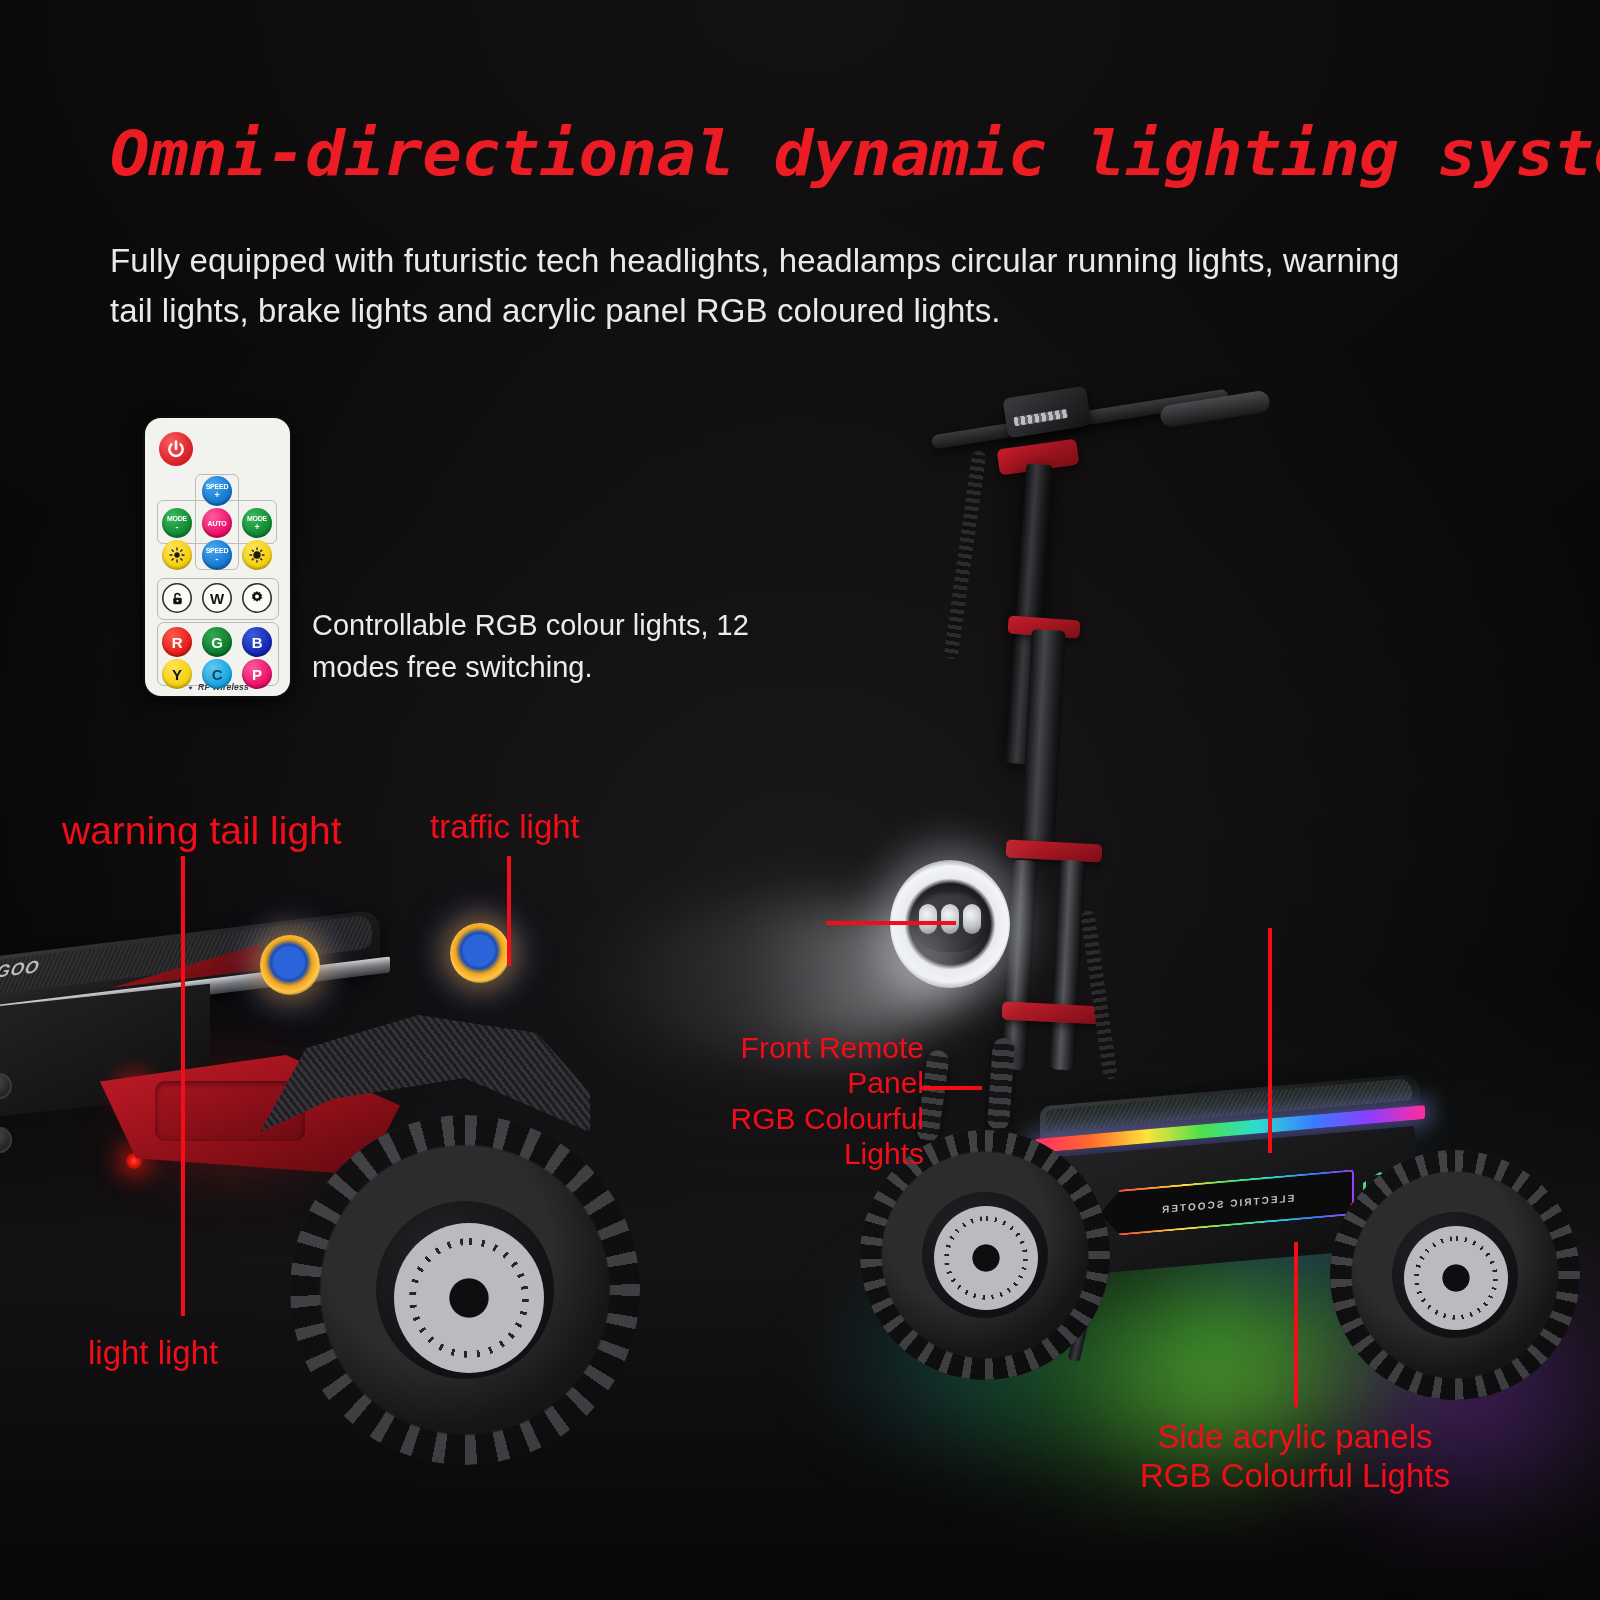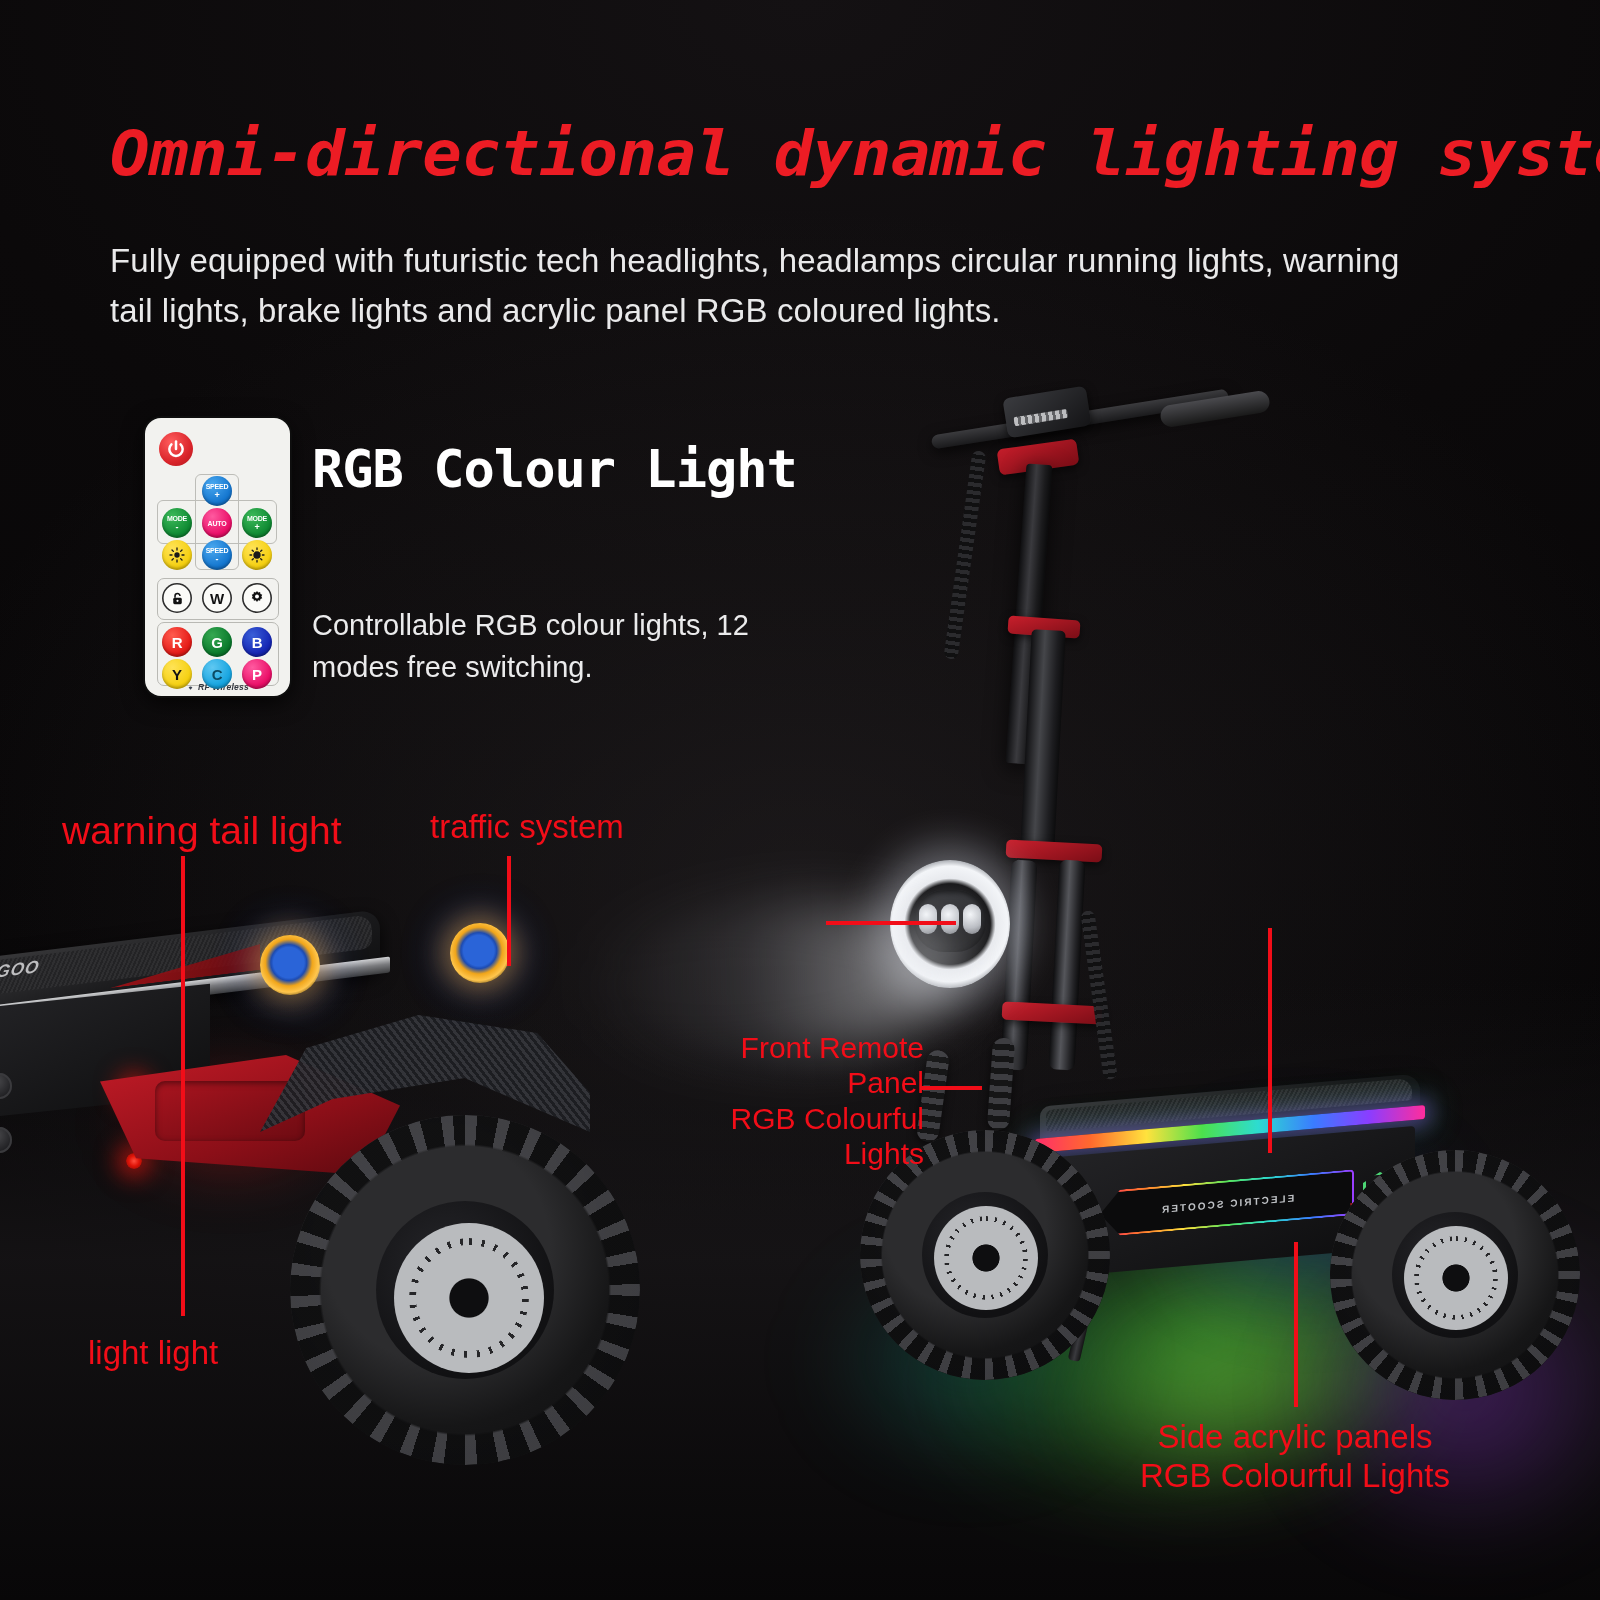--- a/index.html
+++ b/index.html
@@ -343,21 +343,20 @@
 
       <div class="rf">
         <svg viewBox="0 0 24 20">
           <path d="M12 17l-5-6a7.5 7.5 0 0 1 10 0z" fill="#3a4250"></path>
         </svg><span>RF Wireless</span>
       </div>
     </div>
   </div>
 
   <div class="rgb-title">
-    <div>RGB Colour Light</div>
   </div>
   <div class="rgb-sub">Controllable RGB colour lights, 12 modes free switching.</div>
 
   <div class="rear">
     <div class="deck">
       <div class="deck-grip"></div>
       <div class="deck-red"></div>
       <div class="deck-brand">KUGOO</div>
     </div>
     <div class="deck-rail"></div>
@@ -432,21 +431,21 @@
       <div class="hub" style="left:62px;top:62px;width:126px;height:126px;"></div>
       <div class="rotor" style="left:74px;top:76px;width:104px;height:104px;"></div>
     </div>
   </div>
 
   <div class="beam"></div>
 
   <div class="lbl" style="left:62px;top:808px;font-size:39px;">warning tail light</div>
   <div class="lead-v" style="left:181px;top:856px;height:460px;"></div>
 
-  <div class="lbl" style="left:430px;top:808px;font-size:33px;">traffic system</div>
+  <div class="lbl" style="left:430px;top:808px;font-size:33px;">traffic light</div>
   <div class="lead-v" style="left:507px;top:856px;height:110px;"></div>
 
   <div class="lead-h" style="left:826px;top:921px;width:130px;"></div>
 
   <div class="lbl" style="left:88px;top:1334px;font-size:33px;">light light</div>
 
   <div class="lbl" style="left:676px;top:1030px;font-size:30px;text-align:right;width:248px;">Front Remote Panel
 RGB Colourful Lights</div>
   <div class="lead-h" style="left:920px;top:1086px;width:62px;"></div>
 

